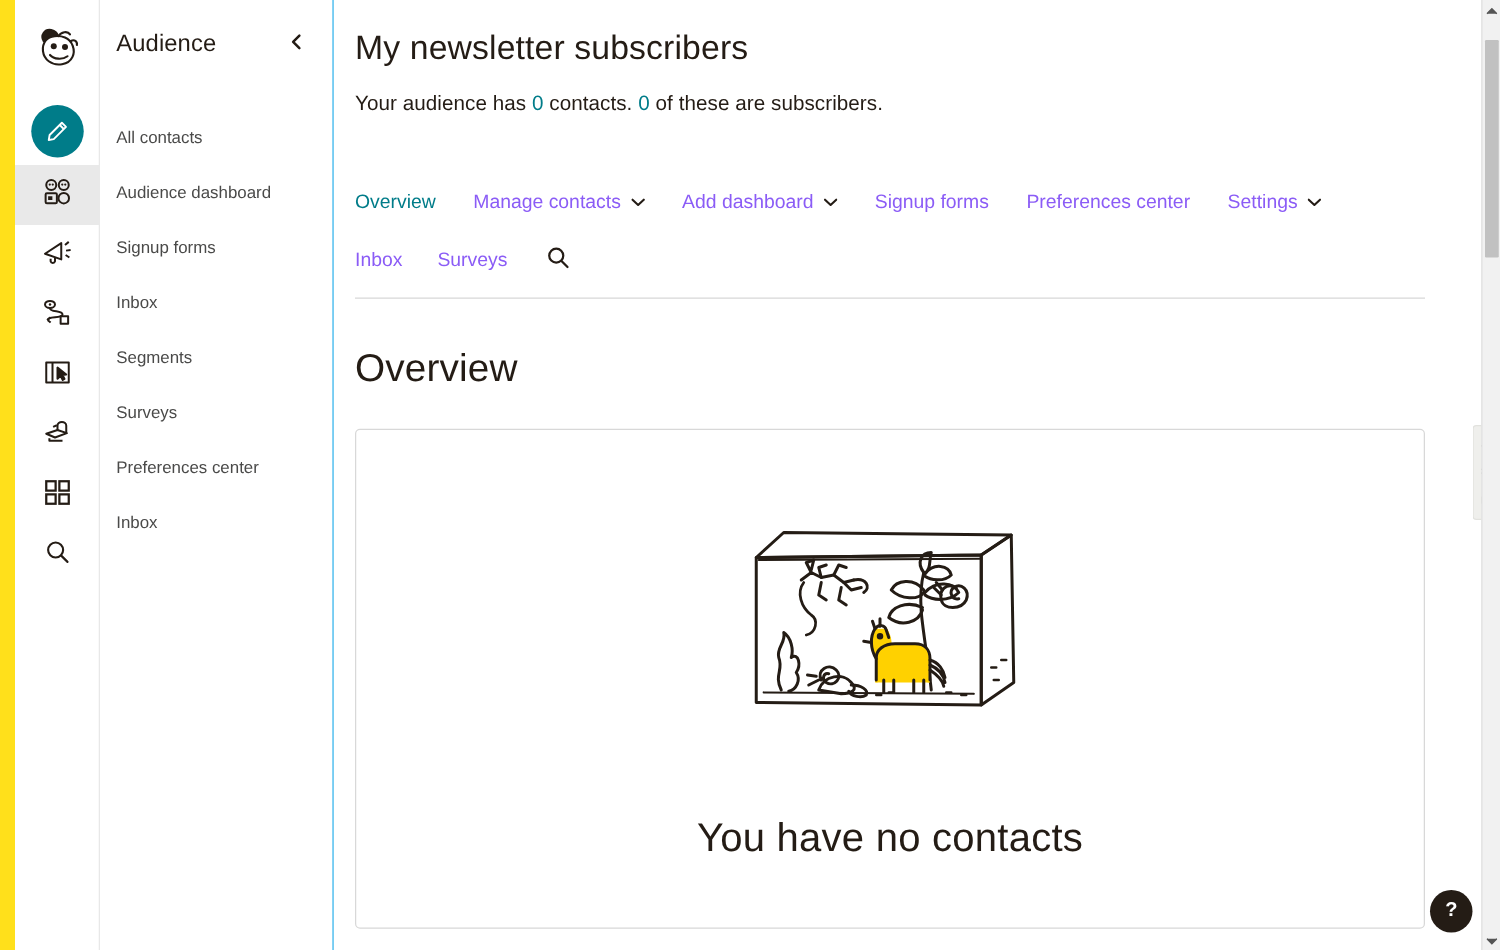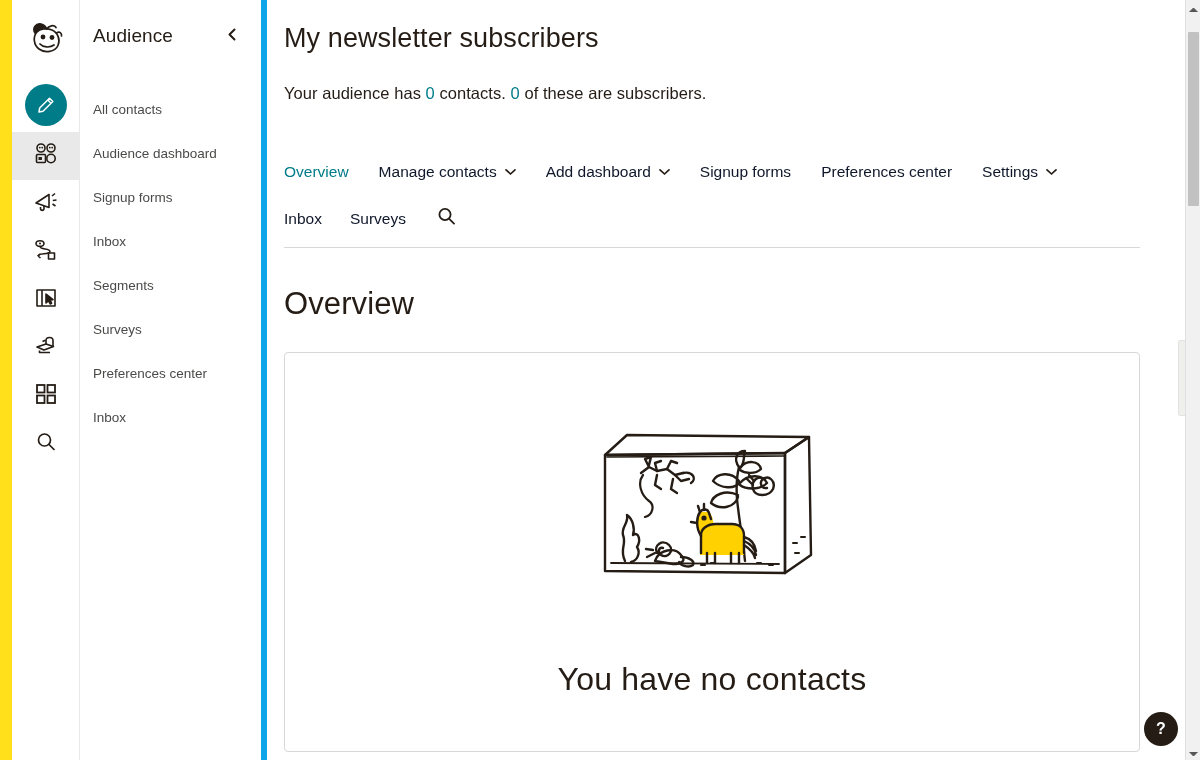--- a/index.html
+++ b/index.html
@@ -49,21 +49,21 @@
     display: flex; align-items: center; justify-content: center;
     cursor: pointer;
   }
   .rail-item.active { background: #e9e9e9; }
 
   
   .sidebar {
     width: 187px; height: 760px;
     flex: 0 0 187px;
     background: #fff;
-    border-right: 6px solid #0ea5e9;
+    border-right: 1px solid #0ea5e9;
     padding: 0 0 0 13px;
   }
   .sidebar-head {
     display: flex; align-items: center; justify-content: space-between;
     height: 72px; padding-right: 18px;
   }
   .sidebar-title {
     font-size: 19px; color: #241c15; font-weight: 400;
     letter-spacing: .1px;
   }
@@ -86,30 +86,30 @@
     position: relative;
     padding: 0 0 0 0;
     overflow: hidden;
   }
   .main-inner { padding: 20px 60px 0 17px; }
   .page-title {
     font-size: 27px; color: #241c15; font-weight: 400;
     margin: 0; padding-top: 3px; letter-spacing: .1px;
   }
   .page-sub {
-    font-size: 16.5px; color: #241c15; margin: 30px 0 0 0;
+    font-size: 16.5px; color: #241c15; margin: 20px 0 0 0;
     font-weight: 400; letter-spacing: .05px;
   }
   .teal { color: #007C89; }
 
   
   .tabs-area { margin-top: 57px; border-bottom: 1px solid #d8d8d8; padding-bottom: 14px; }
   .tab-row { display: flex; align-items: center; flex-wrap: wrap; }
   .tab {
-    font-size: 15.5px; color: #0f172a;
+    font-size: 15.5px; color: #8b5cf6;
     margin-right: 30px; cursor: pointer;
     display: flex; align-items: center; white-space: nowrap;
     padding: 3px 0;
   }
   .tab.active { color: #007C89; }
   .tab .caret { margin-left: 8px; display: inline-flex; }
   .tab-row.second { margin-top: 20px; }
   .tab-row.second .tab { margin-right: 28px; }
   .tab-search { cursor: pointer; display: flex; align-items: center; padding: 2px; }
 

